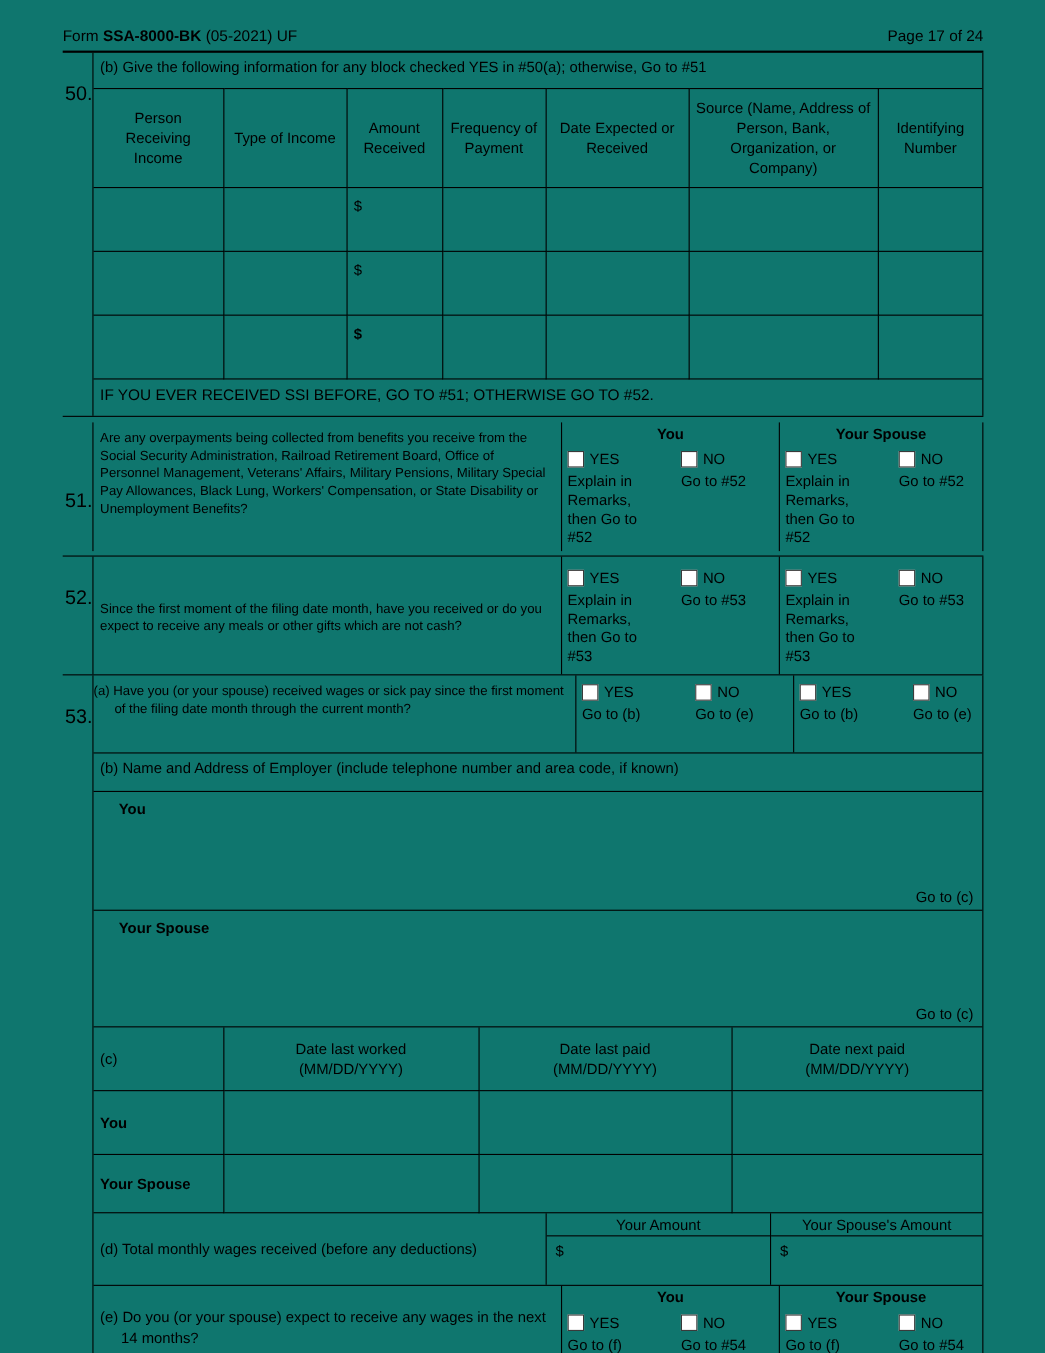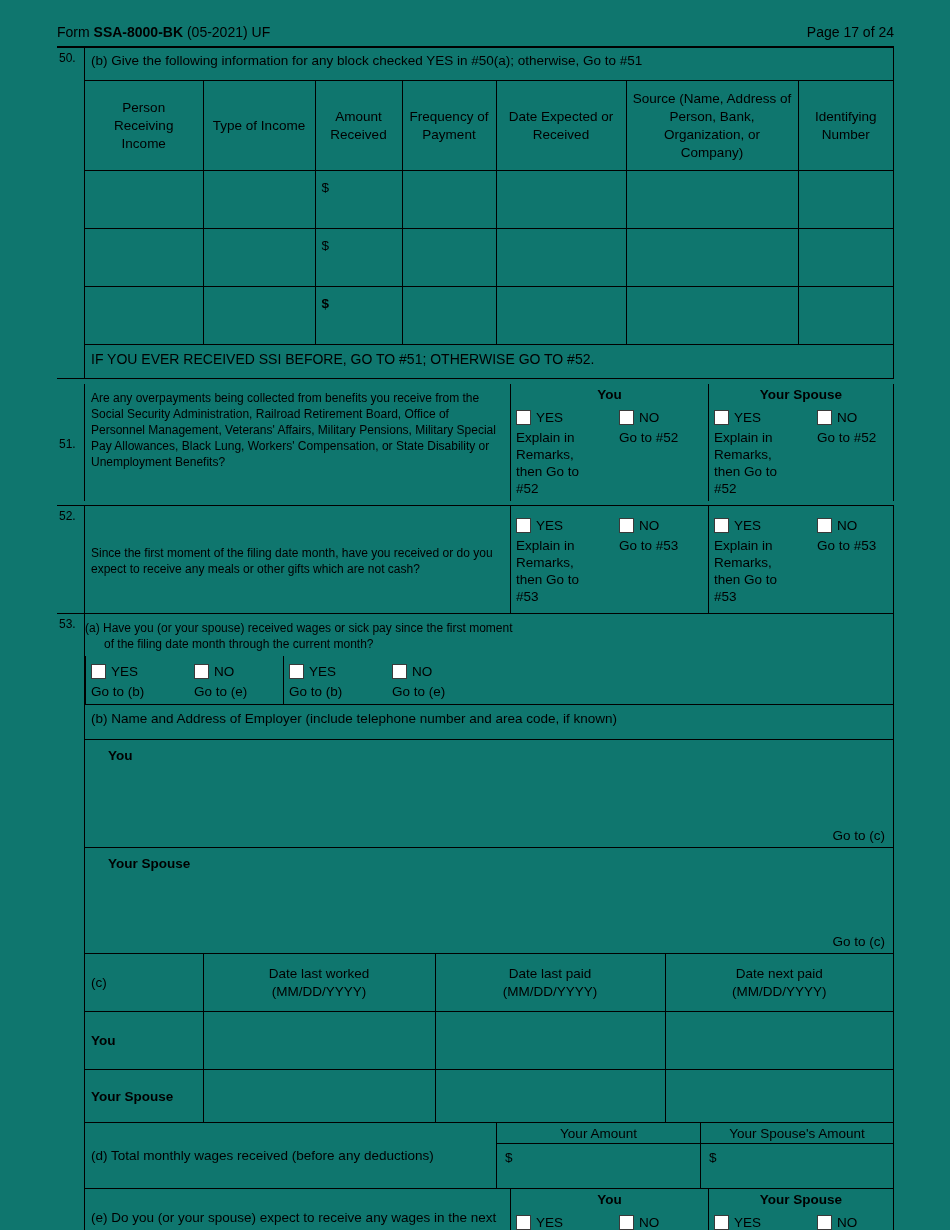--- a/index.html
+++ b/index.html
@@ -2,21 +2,21 @@
 <html><head>
 <meta charset="utf-8">
 <style>
   html,body{margin:0;padding:0;}
   body{width:950px;height:1230px;background:#fff;color:#000;font-family:"Liberation Sans",sans-serif;}
   .page{position:relative;width:950px;height:1230px;overflow:hidden;background:#0f766e;}
   .topbar{display:flex;justify-content:space-between;align-items:flex-end;padding:24px 56px 6px 57px;font-size:14px;}
   .bold{font-weight:bold;}
   .content{margin:0 56px 0 57px;border-top:2px solid #000;}
   .qrow{display:flex;border-bottom:1.5px solid #000;}
-  .qnum{width:25px;flex-shrink:0;font-size:12px;padding:3px 0 0 2px;}
+  .qnum{width:25px;flex-shrink:0;font-size:18px;padding:3px 0 0 2px;margin-top:24px;}
   .qbody{flex:1;border-left:1px solid #000;border-right:1px solid #000;min-width:0;}
 
   
   .q50-intro{height:27px;padding:5px 6px 0;font-size:13.5px;}
   .q50-table{width:100%;border-collapse:collapse;table-layout:fixed;font-size:13.5px;}
   .q50-table th,.q50-table td{border:1px solid #000;}
   .q50-table tr > *:first-child{border-left:none;}
   .q50-table tr > *:last-child{border-right:none;}
   .q50-table th{font-weight:normal;text-align:center;vertical-align:middle;height:85px;line-height:18px;padding:2px 6px;}
   .q50-table th.th-person{padding:2px 17px;}
@@ -40,21 +40,21 @@
   .cbgroup.yes{width:103px;flex-shrink:0;}
   .cbgroup.no{flex:1;min-width:0;}
   .cbline{display:flex;align-items:center;gap:5px;font-size:13.5px;}
   .cb{width:13px;height:13px;border:1.3px solid #3a3a3a;flex-shrink:0;background:#fff;}
   .cbnote{font-size:13.5px;line-height:17px;margin-top:4px;max-width:82px;}
 
   .row51{min-height:126px;align-items:center;}
   .row52{min-height:107px;}
 
   
-  .q53a{display:flex;align-items:stretch;min-height:70px;border-bottom:1px solid #000;flex-direction:column;}
+  .q53a{display:flex;align-items:stretch;min-height:70px;border-bottom:1px solid #000;}
   .q53b{height:28px;padding:6px 6px 0;font-size:13.5px;border-bottom:1px solid #000;}
   .empbox{position:relative;border-bottom:1px solid #000;}
   .empbox.youbox{height:107px;}
   .empbox.spousebox{height:105px;}
   .empname{font-weight:bold;font-size:13.5px;padding:8px 0 0 23px;}
   .empgoto{position:absolute;right:8px;bottom:4px;font-size:13.5px;margin-left:29px;}
   .ctable{width:100%;border-collapse:collapse;table-layout:fixed;font-size:13.5px;}
   .ctable th,.ctable td{border:1px solid #000;}
   .ctable tr:first-child > *{border-top:none;}
   .ctable tr > *:first-child{border-left:none;}

